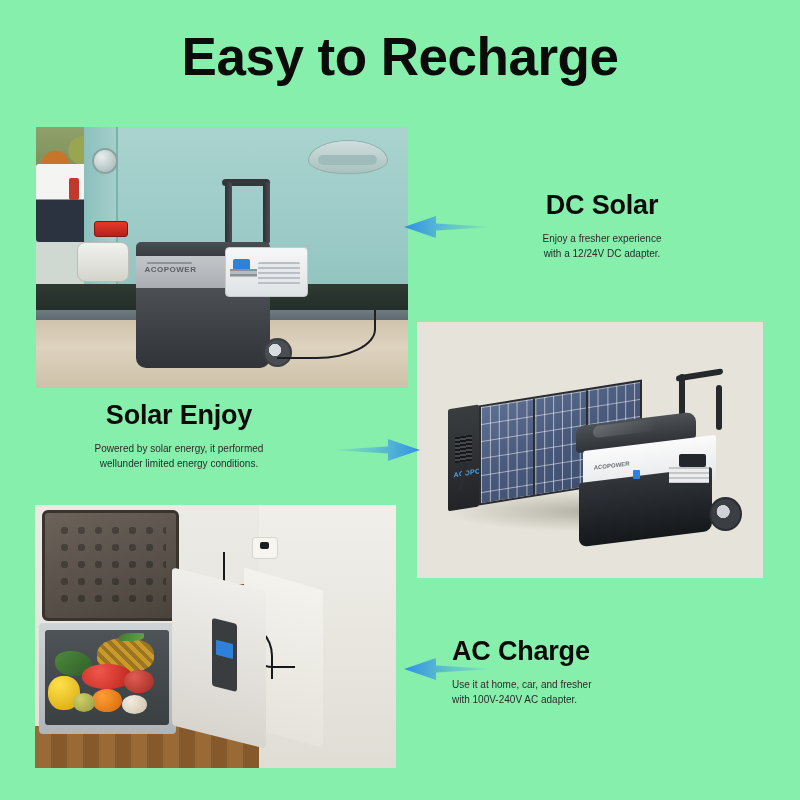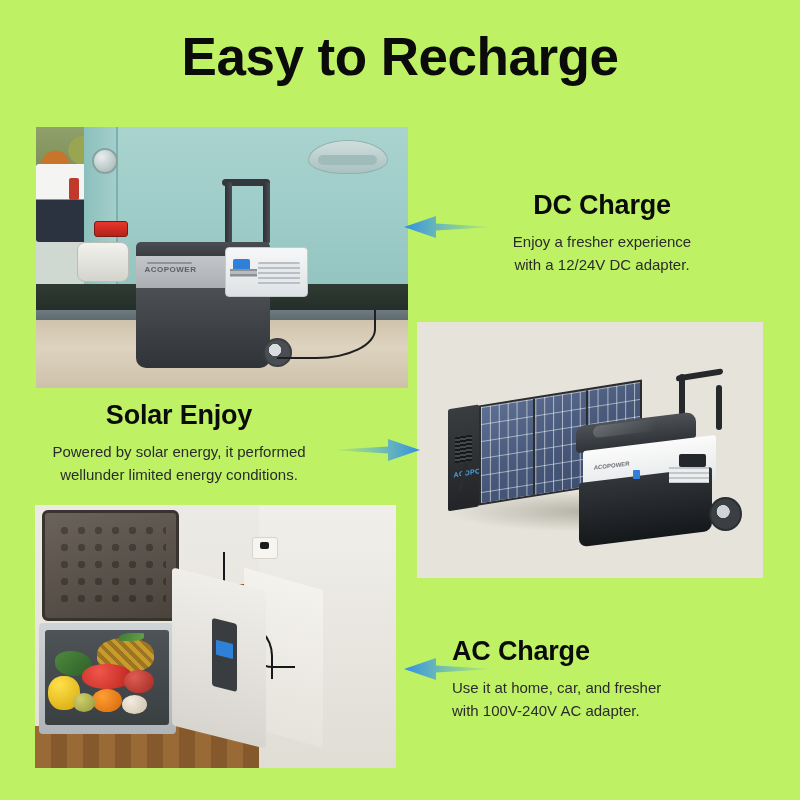--- a/index.html
+++ b/index.html
@@ -2,21 +2,21 @@
 <html><head>
 <meta charset="utf-8">
 <style>
   * { box-sizing: border-box; margin: 0; padding: 0; }
   html, body {
     width: 800px; height: 800px;
     background: #ffffff;
     font-family: "Liberation Sans", sans-serif;
     overflow: hidden;
   }
-  .page { position: relative; width: 800px; height: 800px; background: #bef264; }
+  .page { position: relative; width: 800px; height: 800px; background: #86efac; }
 
   
   .title {
     position: absolute; left: 0; top: 28px; width: 800px;
     text-align: center;
     font-size: 53px; font-weight: 700; letter-spacing: -0.5px;
     color: #0b0b0b; line-height: 1.1;
   }
 
   
@@ -216,21 +216,21 @@
   
   .arrow { position:absolute; }
 
   
   .blk { position:absolute; }
   .blk h2 {
     font-size: 27px; font-weight: 700; color:#0b0b0b;
     letter-spacing:-0.2px; line-height:1.15; margin-bottom:10px;
   }
   .blk p {
-    font-size: 15px; color:#2b2b2b; line-height:1.5; white-space:pre-line;
+    font-size: 10px; color:#2b2b2b; line-height:1.5; white-space:pre-line;
   }
   #blk-dc    { left:452px; top:190px; width:300px; text-align:center; }
   #blk-solar { left:18px;  top:400px; width:322px; text-align:center; }
   #blk-ac    { left:452px; top:636px; width:312px; }
 
   #arrow-dc    { left:402px; top:214px; width:92px; height:26px; }
   #arrow-solar { left:330px; top:437px; width:92px; height:26px; }
   #arrow-ac    { left:402px; top:656px; width:92px; height:26px; }
 </style>
 </head>
@@ -369,21 +369,21 @@
           <stop offset="0%" stop-color="#2F8FE5" stop-opacity="0"></stop>
           <stop offset="55%" stop-color="#3C97E8" stop-opacity=".55"></stop>
           <stop offset="100%" stop-color="#2F8FE5" stop-opacity="1"></stop>
         </linearGradient>
       </defs>
       <path d="M92 13 L34 9.5 L34 2 L2 13 L34 24 L34 16.5 Z" fill="url(#gL2)"></path>
     </svg>
   </div>
 
   <div class="blk" id="blk-dc">
-    <h2>DC Charge</h2>
+    <h2>DC Solar</h2>
     <p>Enjoy a fresher experience
 with a 12/24V DC adapter.</p>
   </div>
 
   <div class="blk" id="blk-solar">
     <h2>Solar Enjoy</h2>
     <p>Powered by solar energy, it performed
 wellunder limited energy conditions.</p>
   </div>
 

